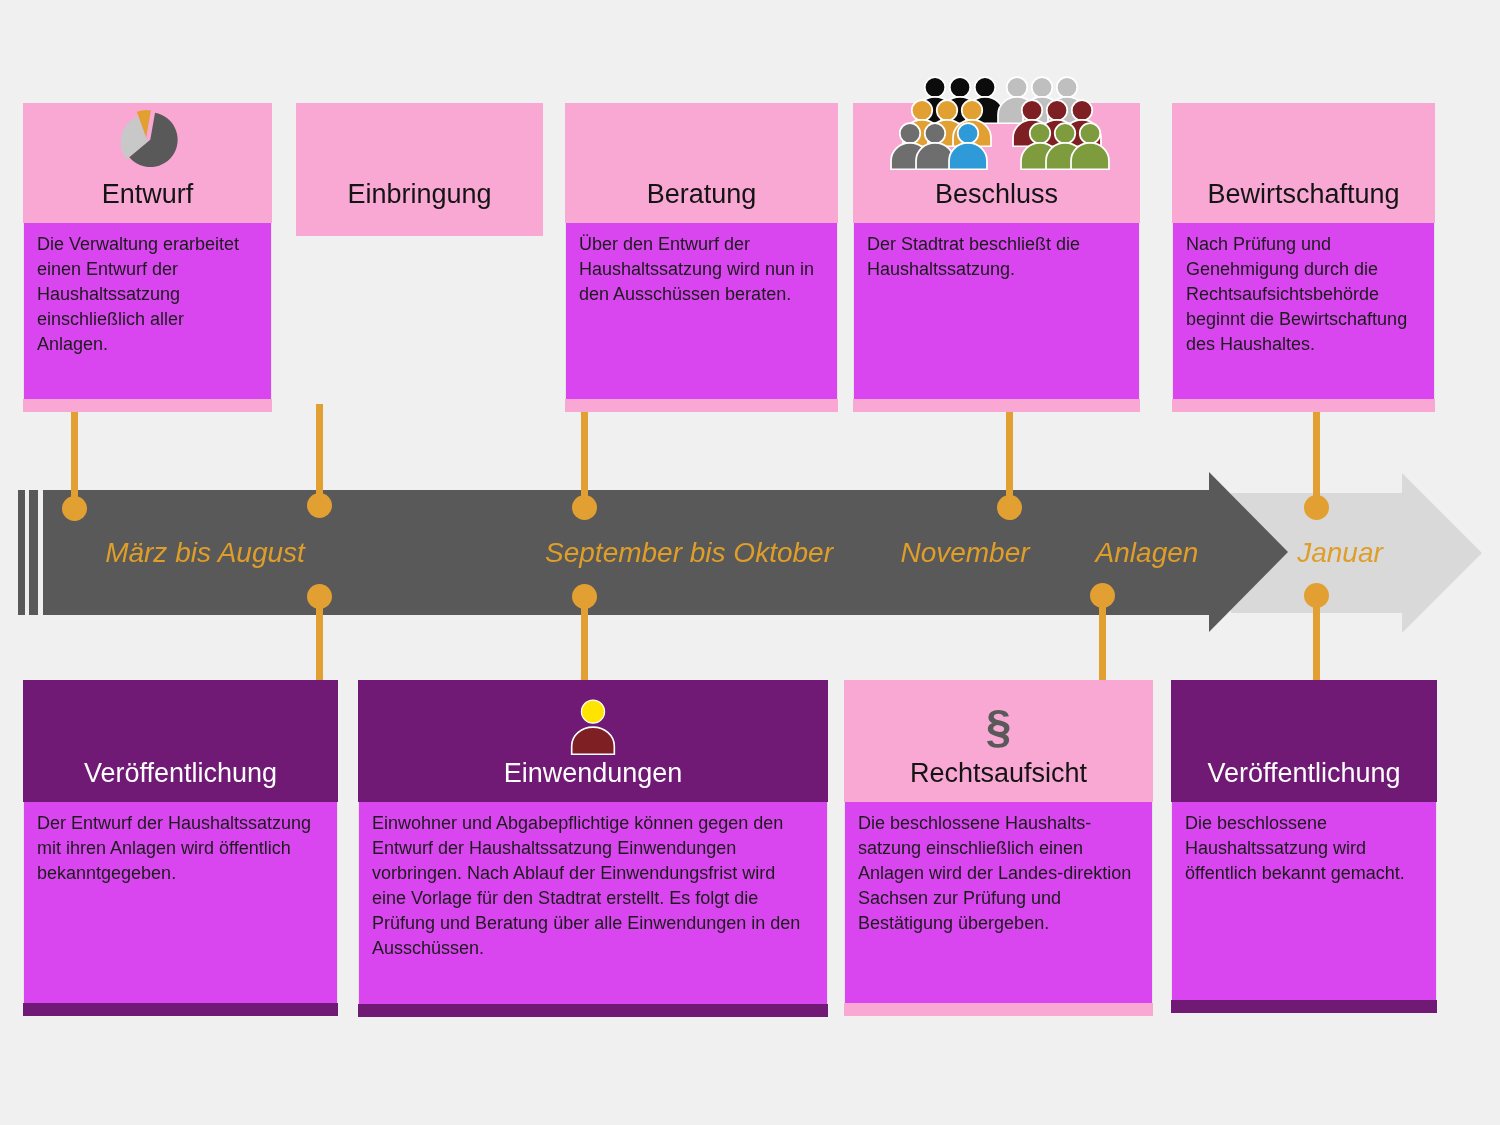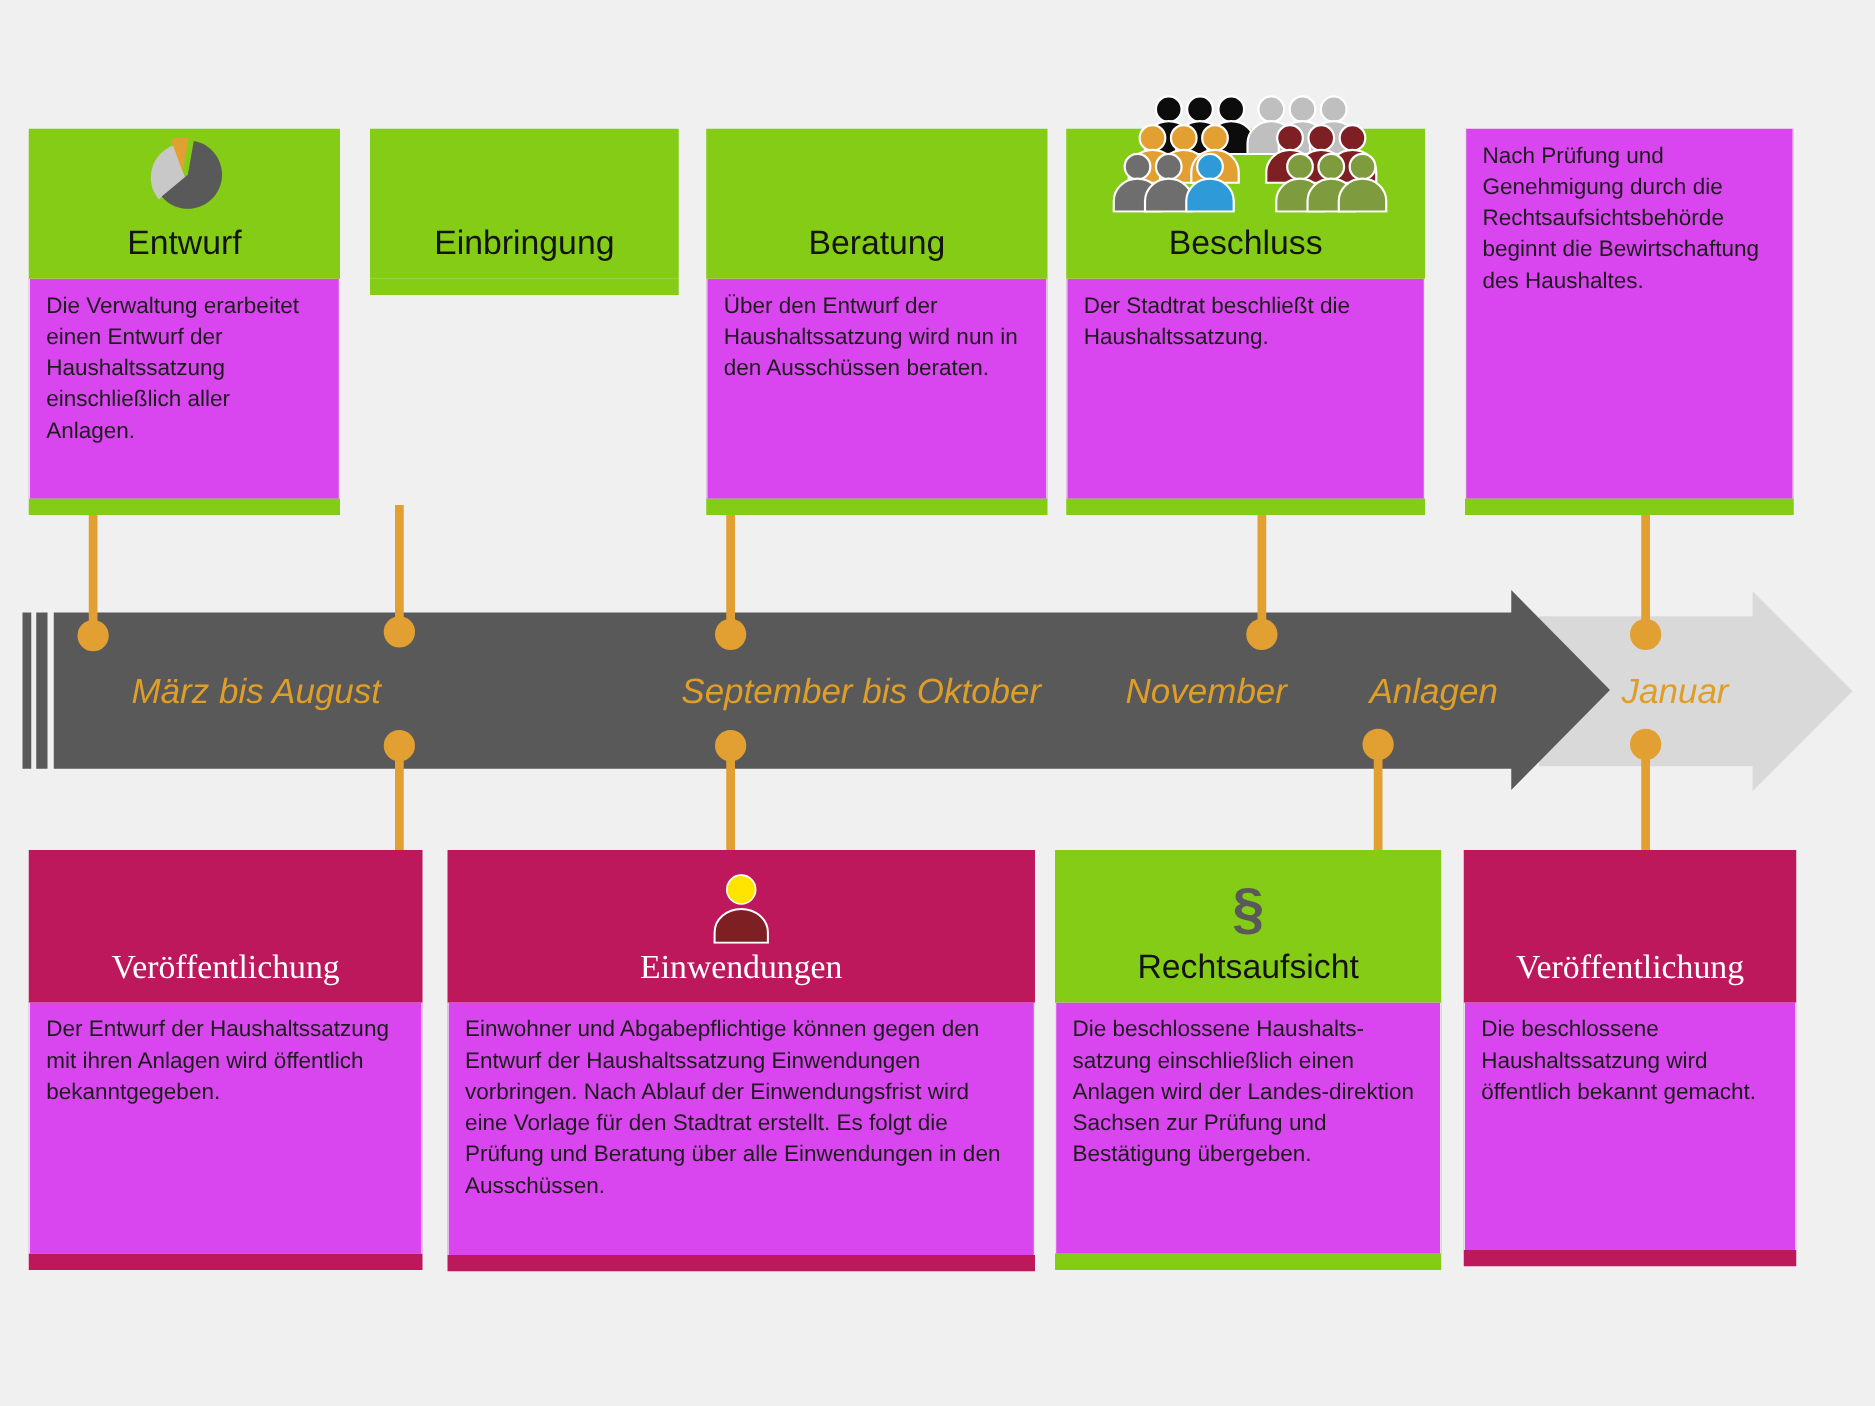--- a/index.html
+++ b/index.html
@@ -25,22 +25,22 @@
   
   .cline{position:absolute;width:7px;background:#E2A032;}
   .cdot{position:absolute;width:25px;height:25px;border-radius:50%;background:#E2A032;}
 
   
   .card{position:absolute;display:flex;flex-direction:column;}
   .hd{display:flex;flex-direction:column;justify-content:flex-end;align-items:center;
       padding-bottom:13px;position:relative;box-sizing:border-box;}
   .card.top .hd{height:120px;}
   .card.bottom .hd{height:122px;}
-  .hd.yellow,.ft.yellow{background:#84cc16;}
-  .hd.blue,.ft.blue{background:#be185d;font-family:Liberation Serif, serif;}
+  .hd.yellow,.ft.yellow{background:#f9a8d4;}
+  .hd.blue,.ft.blue{background:#701a75;}
   .title{font-size:27px;color:#141414;line-height:1.1;}
   .hd.blue .title{color:#ffffff;}
   .bd{flex:1;background:#d946ef;border:1px solid #E4E4E4;border-top:none;border-bottom:none;
       padding:9px 13px;font-size:18px;line-height:25px;color:#1c1c1c;box-sizing:border-box;}
   .bd p{margin:0;}
   .ft{height:13px;flex:0 0 13px;}
 
   
   .pie{position:absolute;left:50%;top:8px;transform:translateX(-50%);overflow:visible;}
   .people{position:absolute;left:0;top:0;width:100%;height:100%;overflow:visible;}
@@ -191,20 +191,23 @@
     <div class="hd yellow">
       <div class="title">Beratung</div>
     </div>
     <div class="bd">
         <p>Über den Entwurf der Haushaltssatzung wird nun in den Ausschüssen beraten.</p>
       </div>
     <div class="ft yellow"></div>
   </div>
 
   <div class="card top" style="left:1172px;top:103px;width:263px;height:309px">
+    <div class="hd yellow">
+      <div class="title">Bewirtschaftung</div>
+    </div>
     <div class="bd">
         <p>Nach Prüfung und Genehmigung durch die Rechtsaufsichtsbehörde beginnt die Bewirtschaftung des Haushaltes.</p>
       </div>
     <div class="ft yellow"></div>
   </div>
 
   <div class="card bottom" style="left:23px;top:680px;width:315px;height:336px">
     <div class="hd blue">
       <div class="title">Veröffentlichung</div>
     </div>

